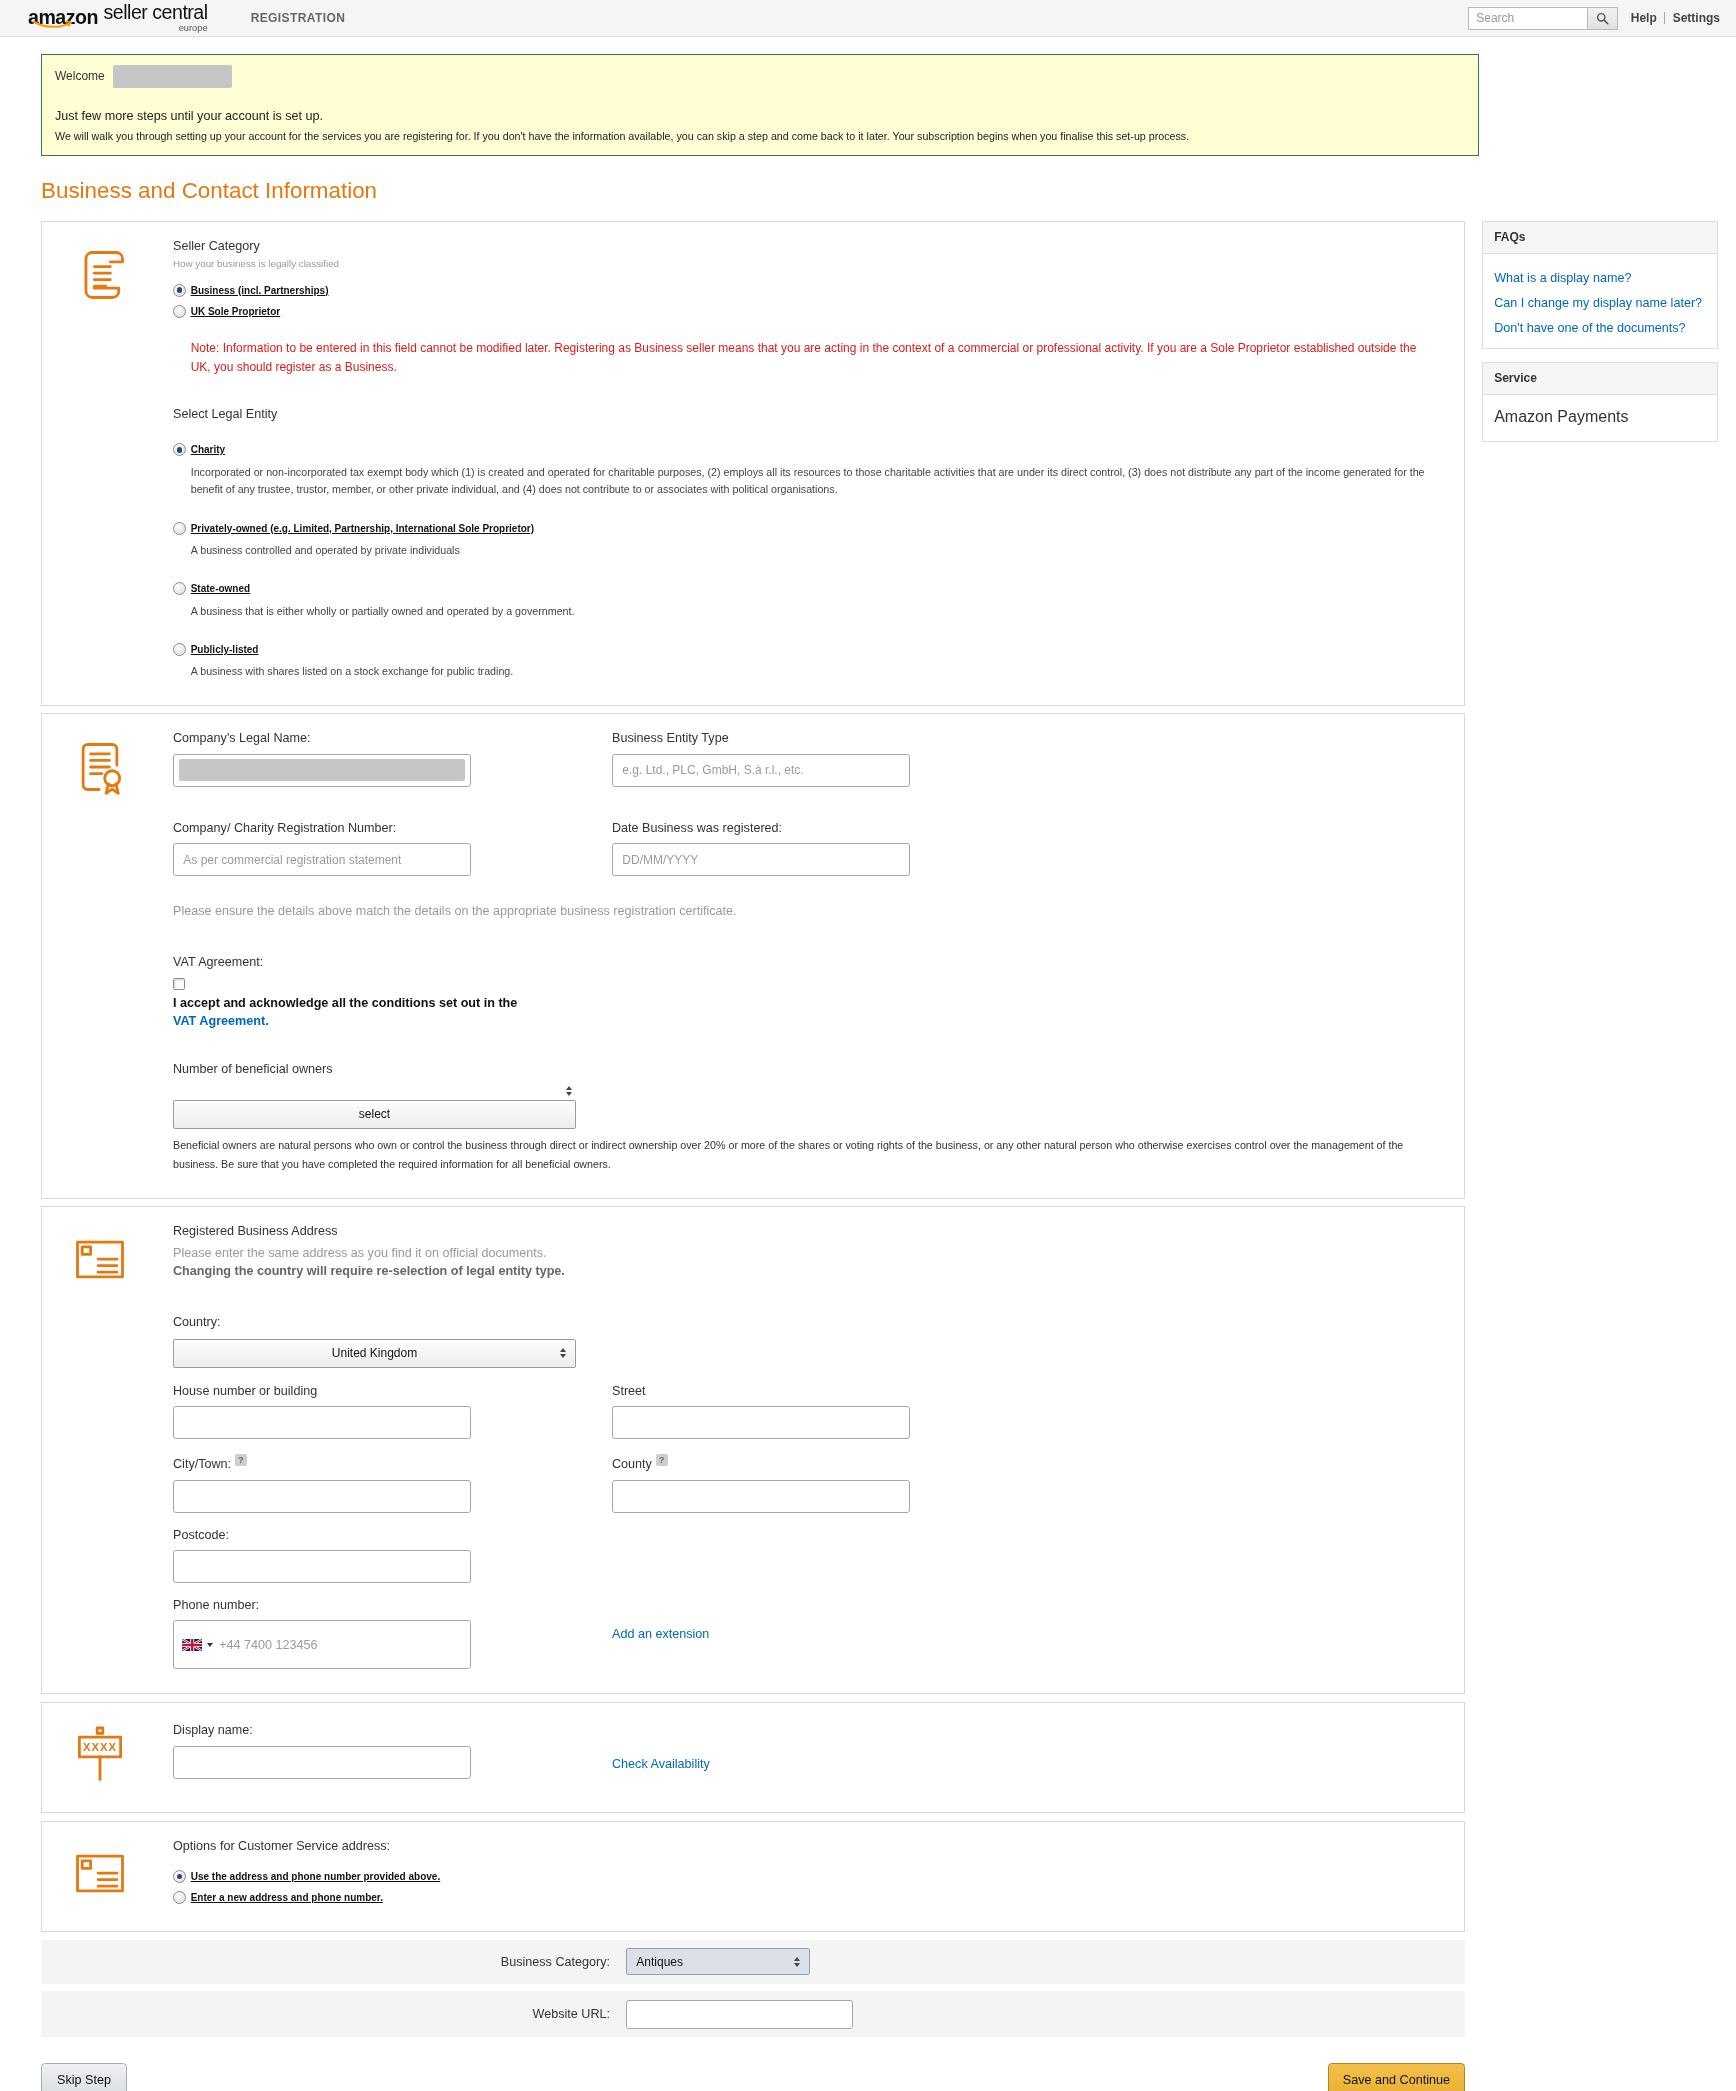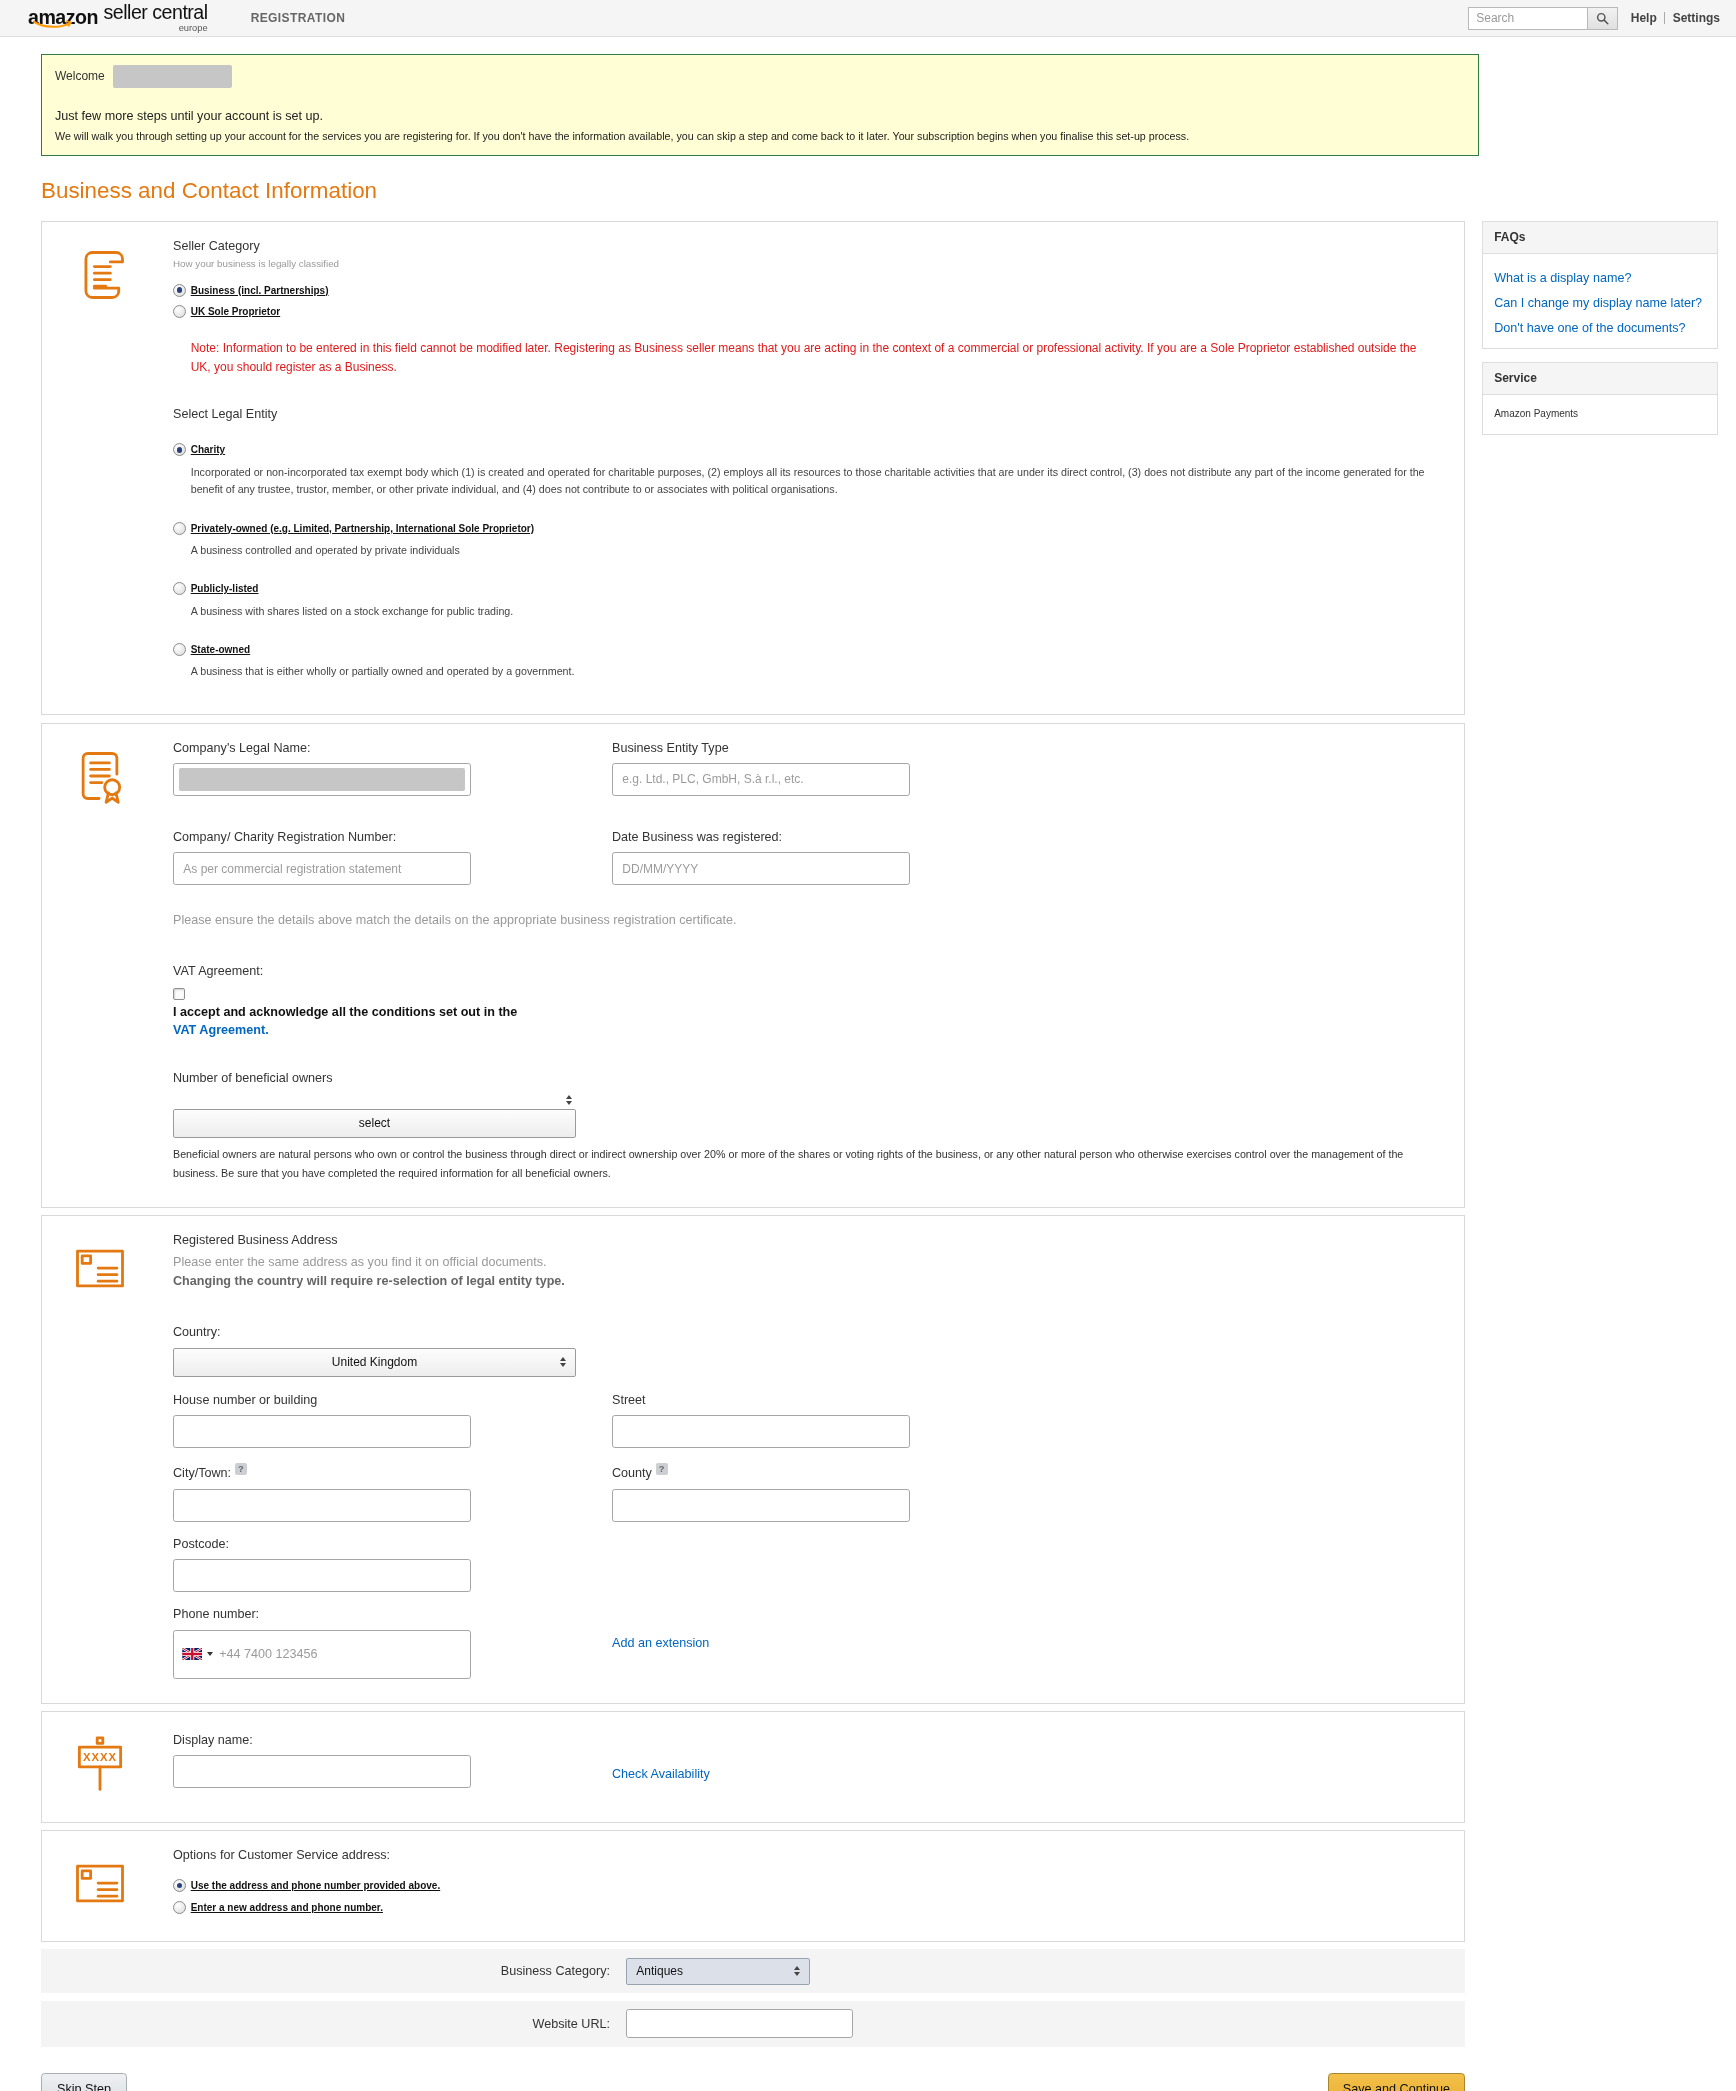--- a/index.html
+++ b/index.html
@@ -157,21 +157,21 @@
   .btn-save {
     background:linear-gradient(#f3c04a,#eab133); border:0.9px solid #a8862e; border-radius:3.7px;
     padding:8.4px 14px; font-size:12.6px; color:#111; font-family:inherit; cursor:pointer;
   }
 
   
   .side-box { border:0.9px solid #ddd; background:#fff; margin-bottom:13px; }
   .side-head { background:#f5f5f5; border-bottom:0.9px solid #ddd; font-weight:bold; font-size:12px; color:#333; padding:8.4px 11.2px; }
   .side-links { padding:5.6px 11.2px 13px; }
   .side-links a { display:block; font-size:12.6px; margin-top:11.2px; }
-  .side-item { padding:13px 11.2px 15px; font-size:10px; color:#333; }
+  .side-item { padding:13px 11.2px 15px; font-size:16px; color:#333; }
 </style>
 </head>
 <body>
 
 <header class="topbar">
   <a class="logo">
     <span class="logo-amazon">amazon</span>
     <svg class="smile" viewBox="0 0 52 10">
       <path d="M2 2 C14 10 34 10 46 3" fill="none" stroke="#ff9900" stroke-width="2.4" stroke-linecap="round"></path>
       <path d="M46 3 l-5 -1.5 M46 3 l-2.5 4" fill="none" stroke="#ff9900" stroke-width="2" stroke-linecap="round"></path>
@@ -247,33 +247,33 @@
           </div>
           <div class="legal-desc">Incorporated or non-incorporated tax exempt body which (1) is created and operated for charitable purposes, (2) employs all its resources to those charitable activities that are under its direct control, (3) does not distribute any part of the income generated for the benefit of any trustee, trustor, member, or other private individual, and (4) does not contribute to or associates with political organisations.</div>
         </div>
         <div class="legal-row">
           <div class="radio-row" style="margin-top:0;">
             <span class="radio"></span>
             <span class="radio-label">Privately-owned (e.g. Limited, Partnership, International Sole Proprietor)</span>
           </div>
           <div class="legal-desc">A business controlled and operated by private individuals</div>
         </div>
+        <div class="legal-row" style="margin-bottom:9.3px;">
+          <div class="radio-row" style="margin-top:0;">
+            <span class="radio"></span>
+            <span class="radio-label">State-owned</span>
+          </div>
+          <div class="legal-desc">A business that is either wholly or partially owned and operated by a government.</div>
+        </div>
         <div class="legal-row">
           <div class="radio-row" style="margin-top:0;">
             <span class="radio"></span>
             <span class="radio-label">Publicly-listed</span>
           </div>
           <div class="legal-desc">A business with shares listed on a stock exchange for public trading.</div>
-        </div>
-        <div class="legal-row" style="margin-bottom:9.3px;">
-          <div class="radio-row" style="margin-top:0;">
-            <span class="radio"></span>
-            <span class="radio-label">State-owned</span>
-          </div>
-          <div class="legal-desc">A business that is either wholly or partially owned and operated by a government.</div>
         </div>
       </div>
     </section>
 
     <section class="panel">
       <div class="icon-col">
         <svg class="sicon" viewBox="0 0 64 64">
           <path d="M50 30 v-17 c0 -3 -2 -5 -5 -5 h-26 c-3 0 -5 2 -5 5 v38 c0 3 2 5 5 5 h12"></path>
           <line x1="22" y1="18" x2="42" y2="18"></line>
           <line x1="22" y1="25" x2="42" y2="25"></line>

